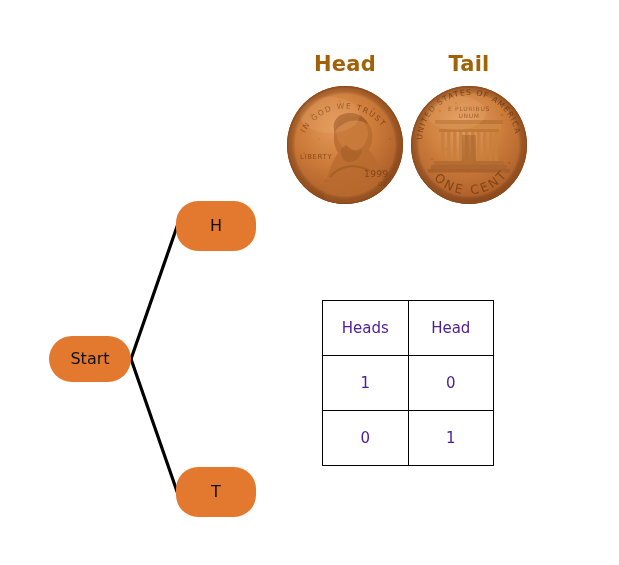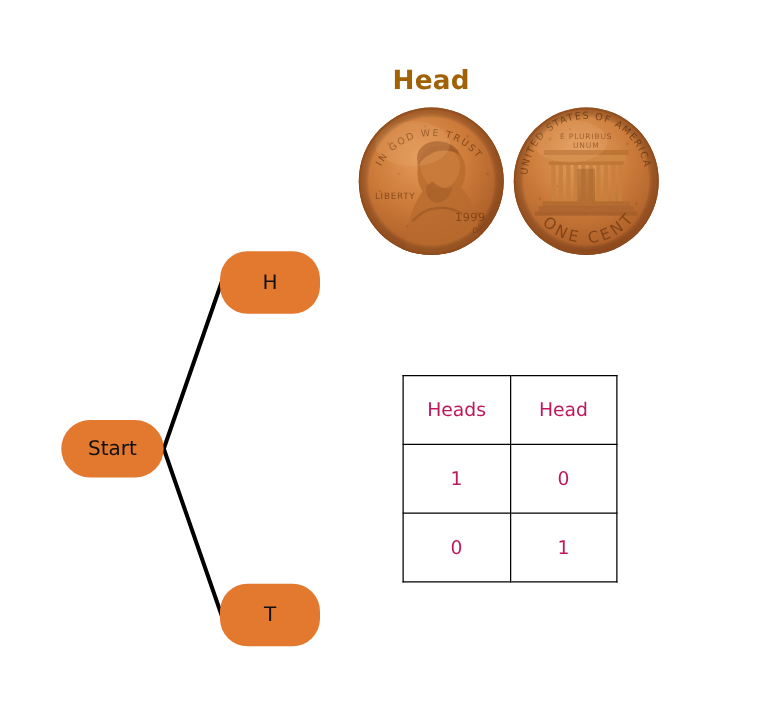--- a/index.html
+++ b/index.html
@@ -93,32 +93,33 @@
     background: #ffffff;
   }
   #outcome-table td, #outcome-table th {
     border: 1.5px solid #000000;
     width: 50%;
     height: 54px;
     text-align: center;
     vertical-align: middle;
     font-size: 15px;
     font-weight: normal;
-    color: #be185d;
+    color: #4c1d95;
     padding: 0;
   }
   #outcome-table th { font-size: 15px; }
 </style>
 </head>
 <body>
 
 <div class="canvas">
 
   <div class="coin-label" id="coin-label-head">Head</div>
 
+  <div class="coin-label" id="coin-label-tail">Tail</div>
 
   <div class="coin" id="coin-head">
     <svg viewBox="0 0 118 120" xmlns="http://www.w3.org/2000/svg">
       <defs>
         <radialGradient id="headGrad" cx="42%" cy="34%" r="72%">
           <stop offset="0%" stop-color="#e39a5c"></stop>
           <stop offset="45%" stop-color="#cd7c3a"></stop>
           <stop offset="82%" stop-color="#b1622a"></stop>
           <stop offset="100%" stop-color="#8e4a1d"></stop>
         </radialGradient>

